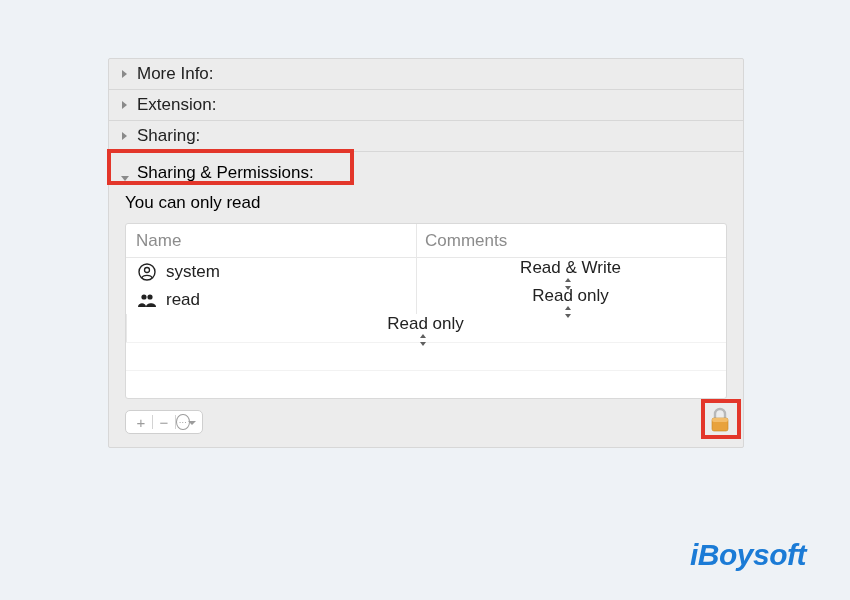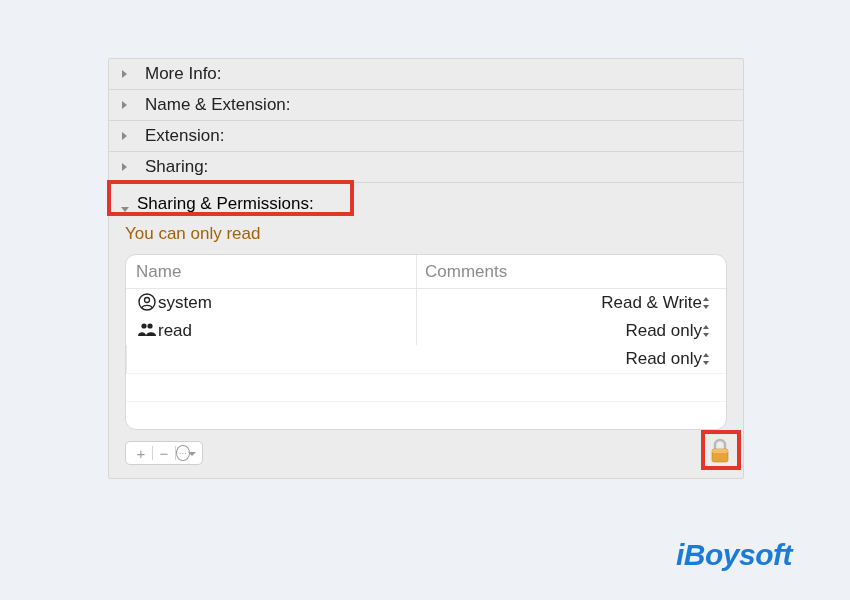--- a/index.html
+++ b/index.html
@@ -22,21 +22,20 @@
       border-radius: 2px;
     }
     .section-row {
       display: flex;
       align-items: center;
       height: 31px;
       padding-left: 10px;
       border-bottom: 1px solid #d7d7d7;
       color: #222;
       font-size: 17px;
-      gap: 8px;
     }
     .section-row .chev {
       width: 12px;
       display: inline-flex;
       justify-content: center;
       color: #8a8a8a;
       margin-right: 6px;
       font-size: 13px;
     }
     .expanded-section {
@@ -65,48 +64,48 @@
     }
     .sharing-highlight {
       top: -3px;
       left: -2px;
       width: 247px;
       height: 36px;
     }
     .status-text {
       padding: 6px 0 10px 16px;
       font-size: 17px;
-      color: #a16207;
+      color: #000000;
     }
     .perm-table {
       margin: 0 16px 0 16px;
       background: #fff;
       border: 1px solid #d9d9d9;
-      border-radius: 11px;
+      border-radius: 3px;
       overflow: hidden;
     }
     .perm-header {
       display: flex;
       height: 34px;
       align-items: center;
       font-size: 17px;
       color: #8c8c8c;
       border-bottom: 1px solid #e7e7e7;
     }
     .col-name { width: 290px; padding-left: 10px; }
     .col-priv { flex: 1; padding-left: 8px; border-left: 1px solid #e7e7e7; height: 100%; display: flex; align-items: center; position: relative;}
     .perm-row {
       display: flex;
       height: 28px;
       align-items: center;
       font-size: 17px;
       color: #222;
     }
-    .perm-row .col-name { display: flex; align-items: flex-start; }
-    .perm-row .col-priv { justify-content: flex-end; padding-right: 10px; }
+    .perm-row .col-name { display: flex; align-items: center; gap: 8px; }
+    .perm-row .col-priv { justify-content: flex-start; padding-right: 10px; flex-direction: column; }
     .icon-wrapper {
       width: 22px;
       display: inline-flex;
       justify-content: center;
     }
     .sort-chev {
       font-size: 12px;
       color: #5f5f5f;
       padding-right: 6px;
       display: flex;
@@ -154,21 +153,21 @@
       content: ""; position: absolute; right: -7px; top: 6px;
       border-left: 4px solid transparent; border-right: 4px solid transparent;
       border-top: 4px solid #9c9c9c;
     }
     .lock-area { position: relative; }
     .lock-highlight {
       top: -8px; left: -8px; width: 40px; height: 40px;
     }
     .watermark {
       position: absolute;
-      right: 58px;
+      right: 44px;
       bottom: 28px;
       font-size: 30px;
       font-weight: 700;
       font-style: italic;
       color: #1b7bd6;
       letter-spacing: -0.5px;
     }
   </style>
 </head>
 <body>
@@ -177,28 +176,20 @@
 
   <div class="section-row">
     <span class="chev">
       <svg width="8" height="10" viewBox="0 0 8 10">
           <path d="M1 1 L6 5 L1 9 Z" fill="#8a8a8a"></path>
         </svg>
     </span>
     <span>More Info:</span>
   </div>
 
-  <div class="section-row">
-    <span class="chev">
-      <svg width="8" height="10" viewBox="0 0 8 10">
-          <path d="M1 1 L6 5 L1 9 Z" fill="#8a8a8a"></path>
-        </svg>
-    </span>
-    <span>Name &amp; Extension:</span>
-  </div>
 
   <div class="section-row">
     <span class="chev">
       <svg width="8" height="10" viewBox="0 0 8 10">
           <path d="M1 1 L6 5 L1 9 Z" fill="#8a8a8a"></path>
         </svg>
     </span>
     <span>Extension:</span>
   </div>
 

